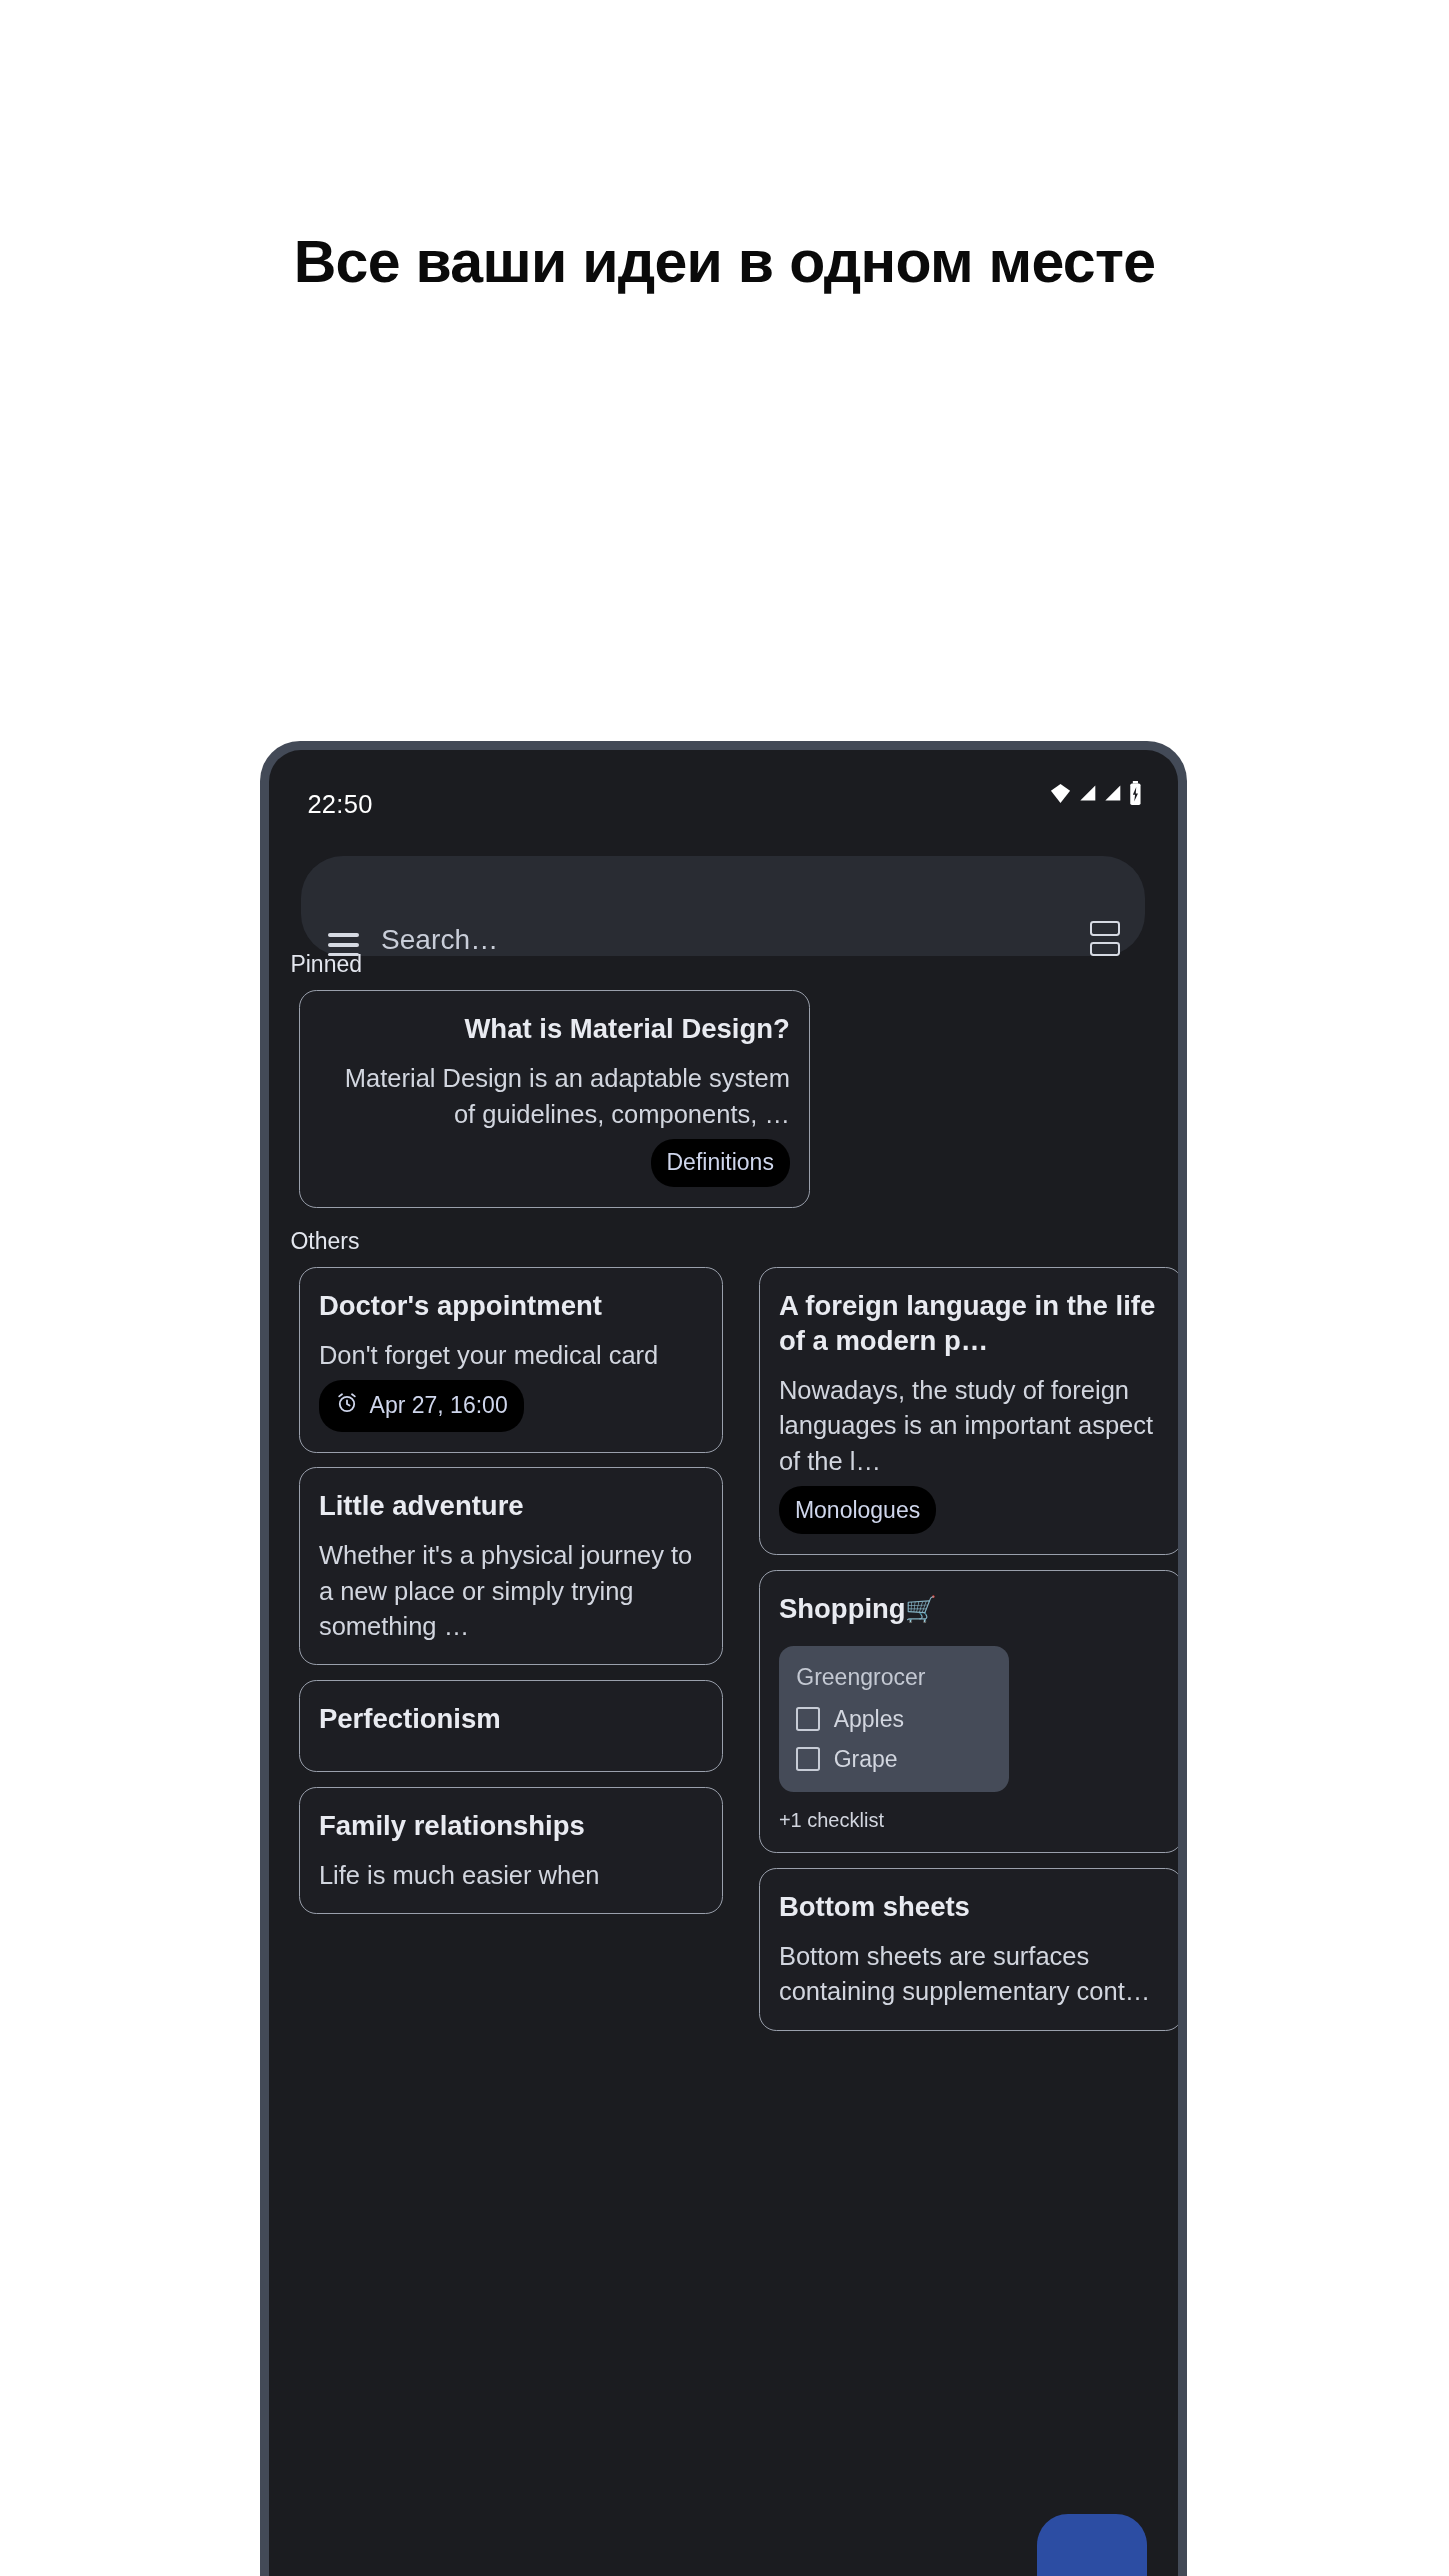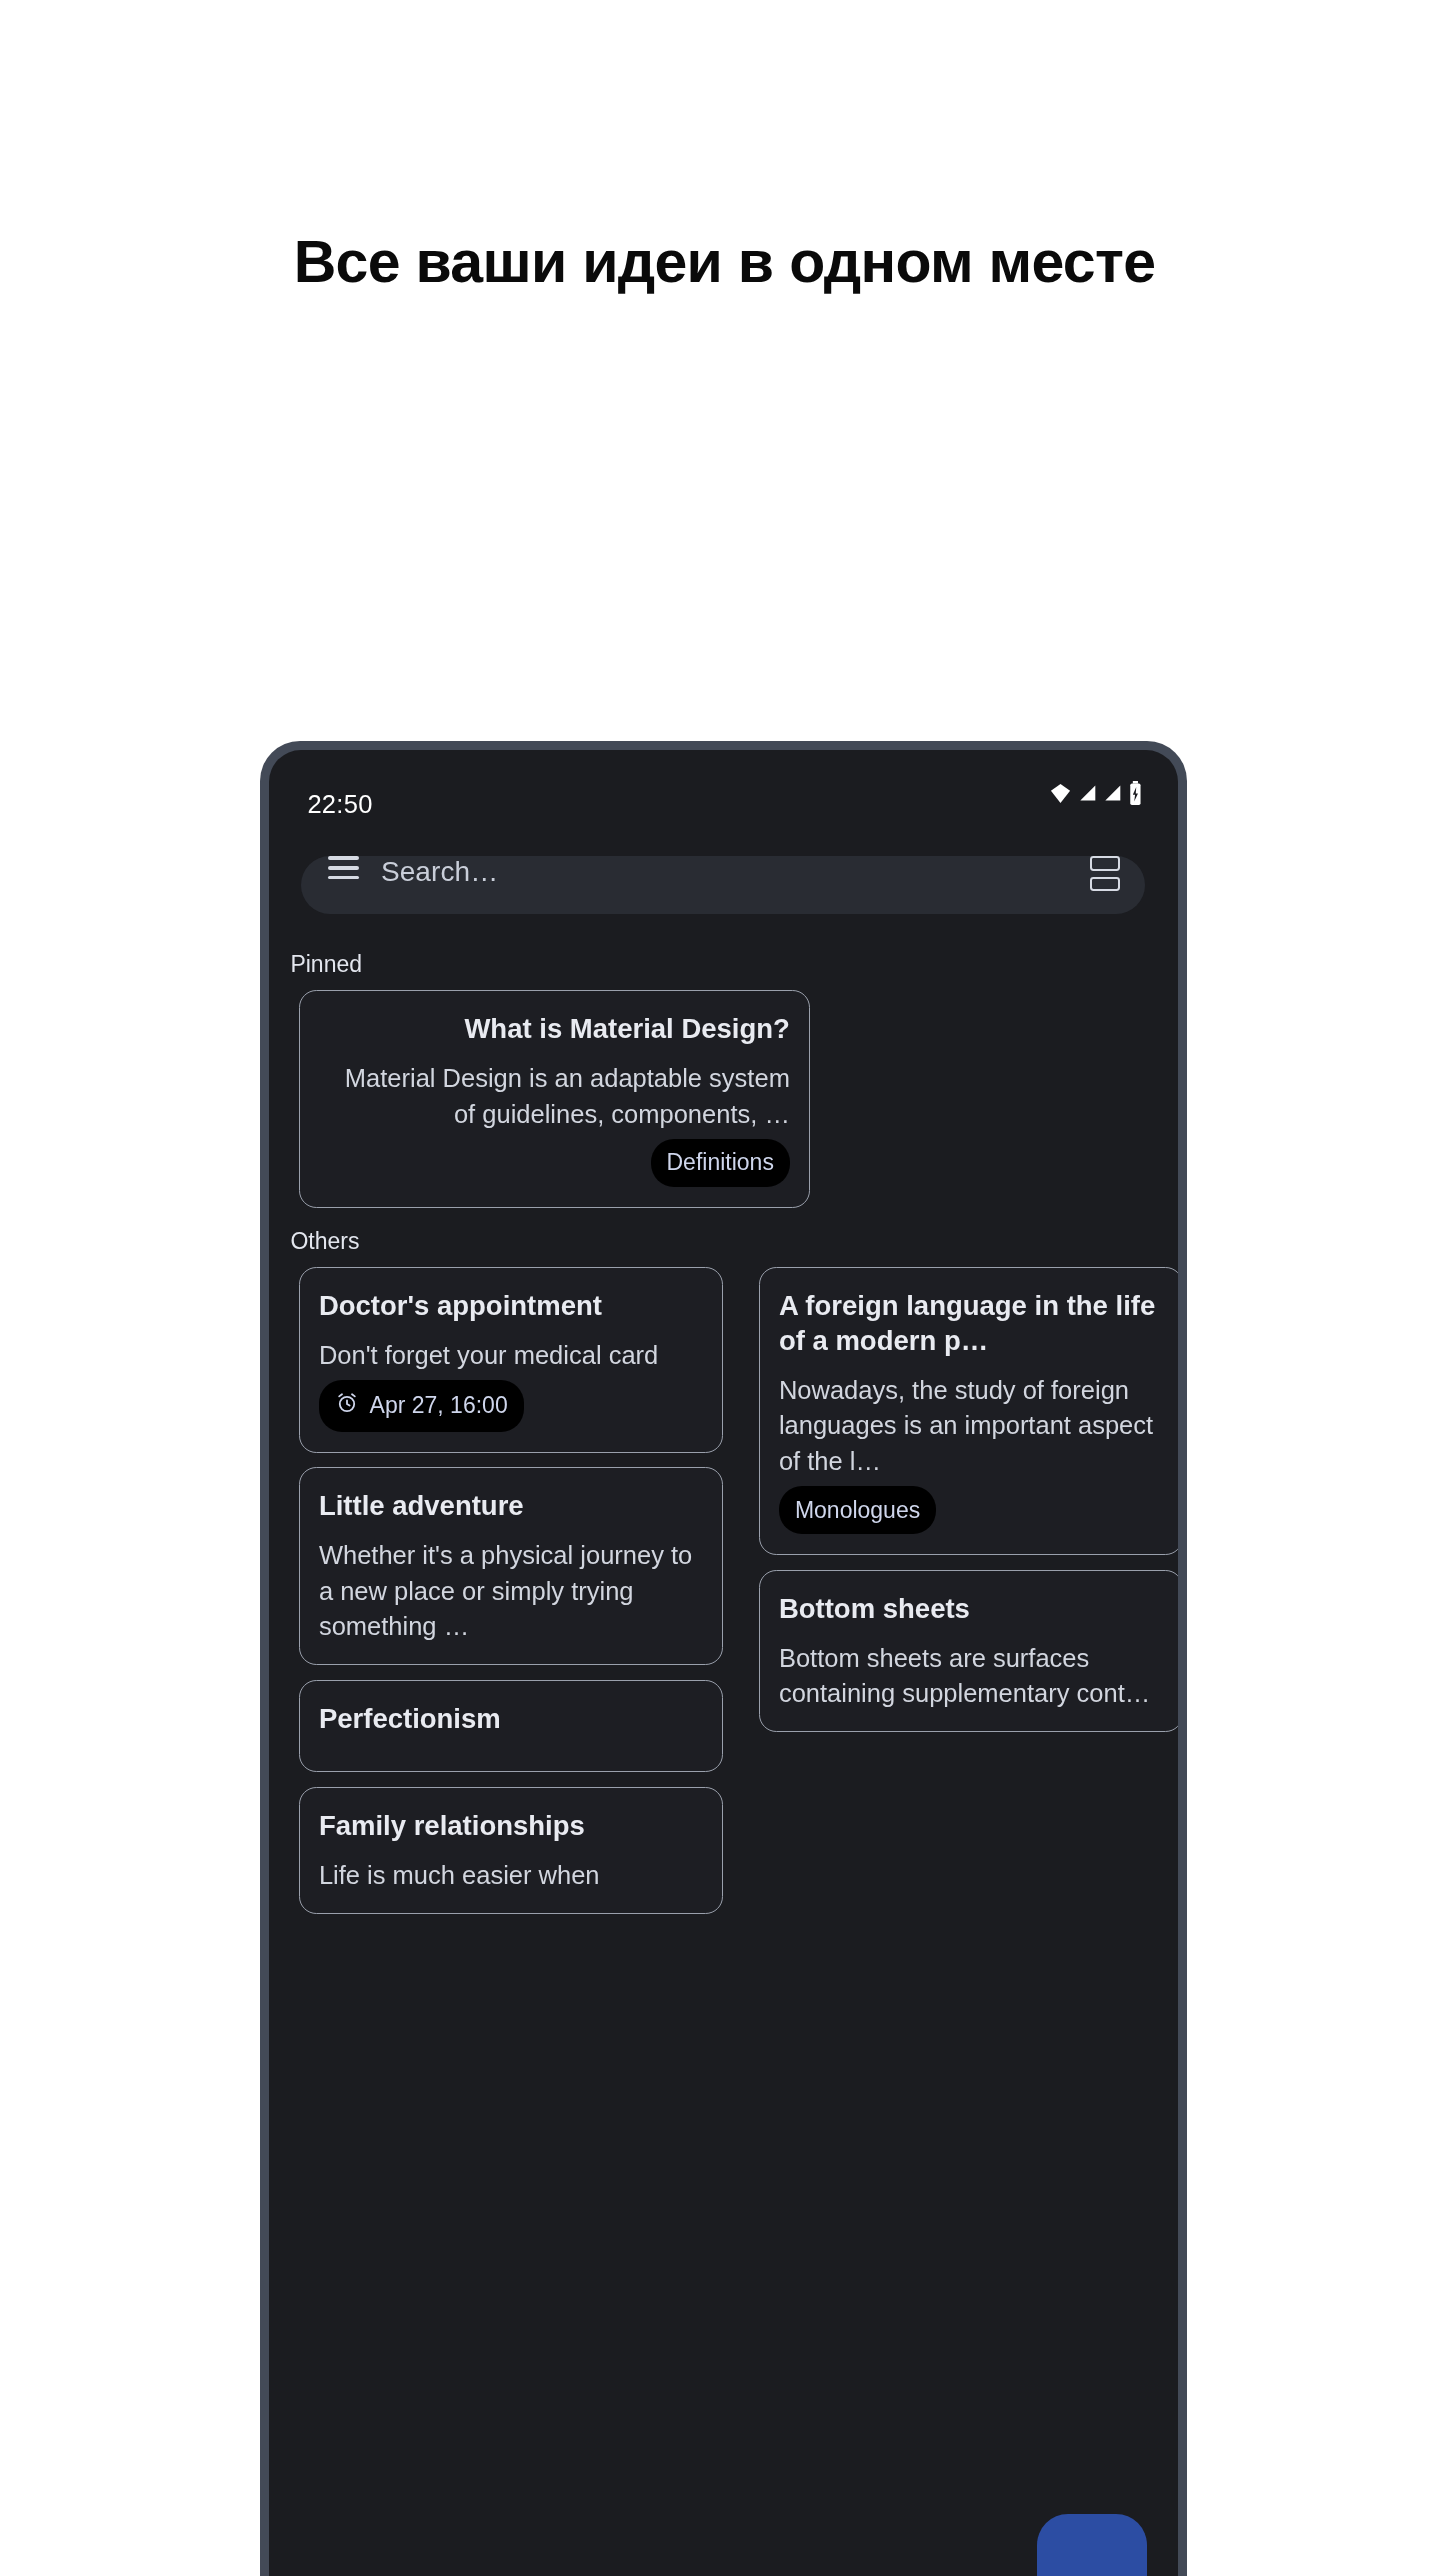--- a/index.html
+++ b/index.html
@@ -78,25 +78,25 @@
     gap: 5.4px;
   }
   .status-icons svg { display: block; }
 
   
   .search-bar {
     position: absolute;
     left: 32px;
     top: 106px;
     width: 844px;
-    height: 58px;
+    height: 100px;
     background: #292c33;
     border-radius: 42px;
     display: flex;
-    align-items: flex-start;
+    align-items: flex-end;
     padding: 0 25.5px 0 27px;
     box-sizing: border-box;
     gap: 21.5px;
   }
   .icon-btn {
     display: flex;
     align-items: center;
     justify-content: center;
     flex: 0 0 auto;
   }
@@ -346,20 +346,37 @@
         <div class="col">
 
           <div class="note-card">
             <div class="note-title">A foreign language in the life of a modern p…</div>
             <div class="note-body">Nowadays, the study of foreign languages is an important aspect of the l…</div>
             <div class="chip">
               <span>Monologues</span>
             </div>
           </div>
 
+          <div class="note-card">
+            <div class="note-title">
+              <span>Shopping</span><span class="cart-emoji">🛒</span>
+            </div>
+            <div class="checklist-box">
+              <div class="checklist-name">Greengrocer</div>
+              <div class="check-row">
+                <span class="checkbox"></span>
+                <span class="check-label">Apples</span>
+              </div>
+              <div class="check-row">
+                <span class="checkbox"></span>
+                <span class="check-label">Grape</span>
+              </div>
+            </div>
+            <div class="more-checklist">+1 checklist</div>
+          </div>
 
           <div class="note-card">
             <div class="note-title">Bottom sheets</div>
             <div class="note-body">Bottom sheets are surfaces containing supplementary cont…</div>
           </div>
 
         </div>
       </div>
     </div>
 

